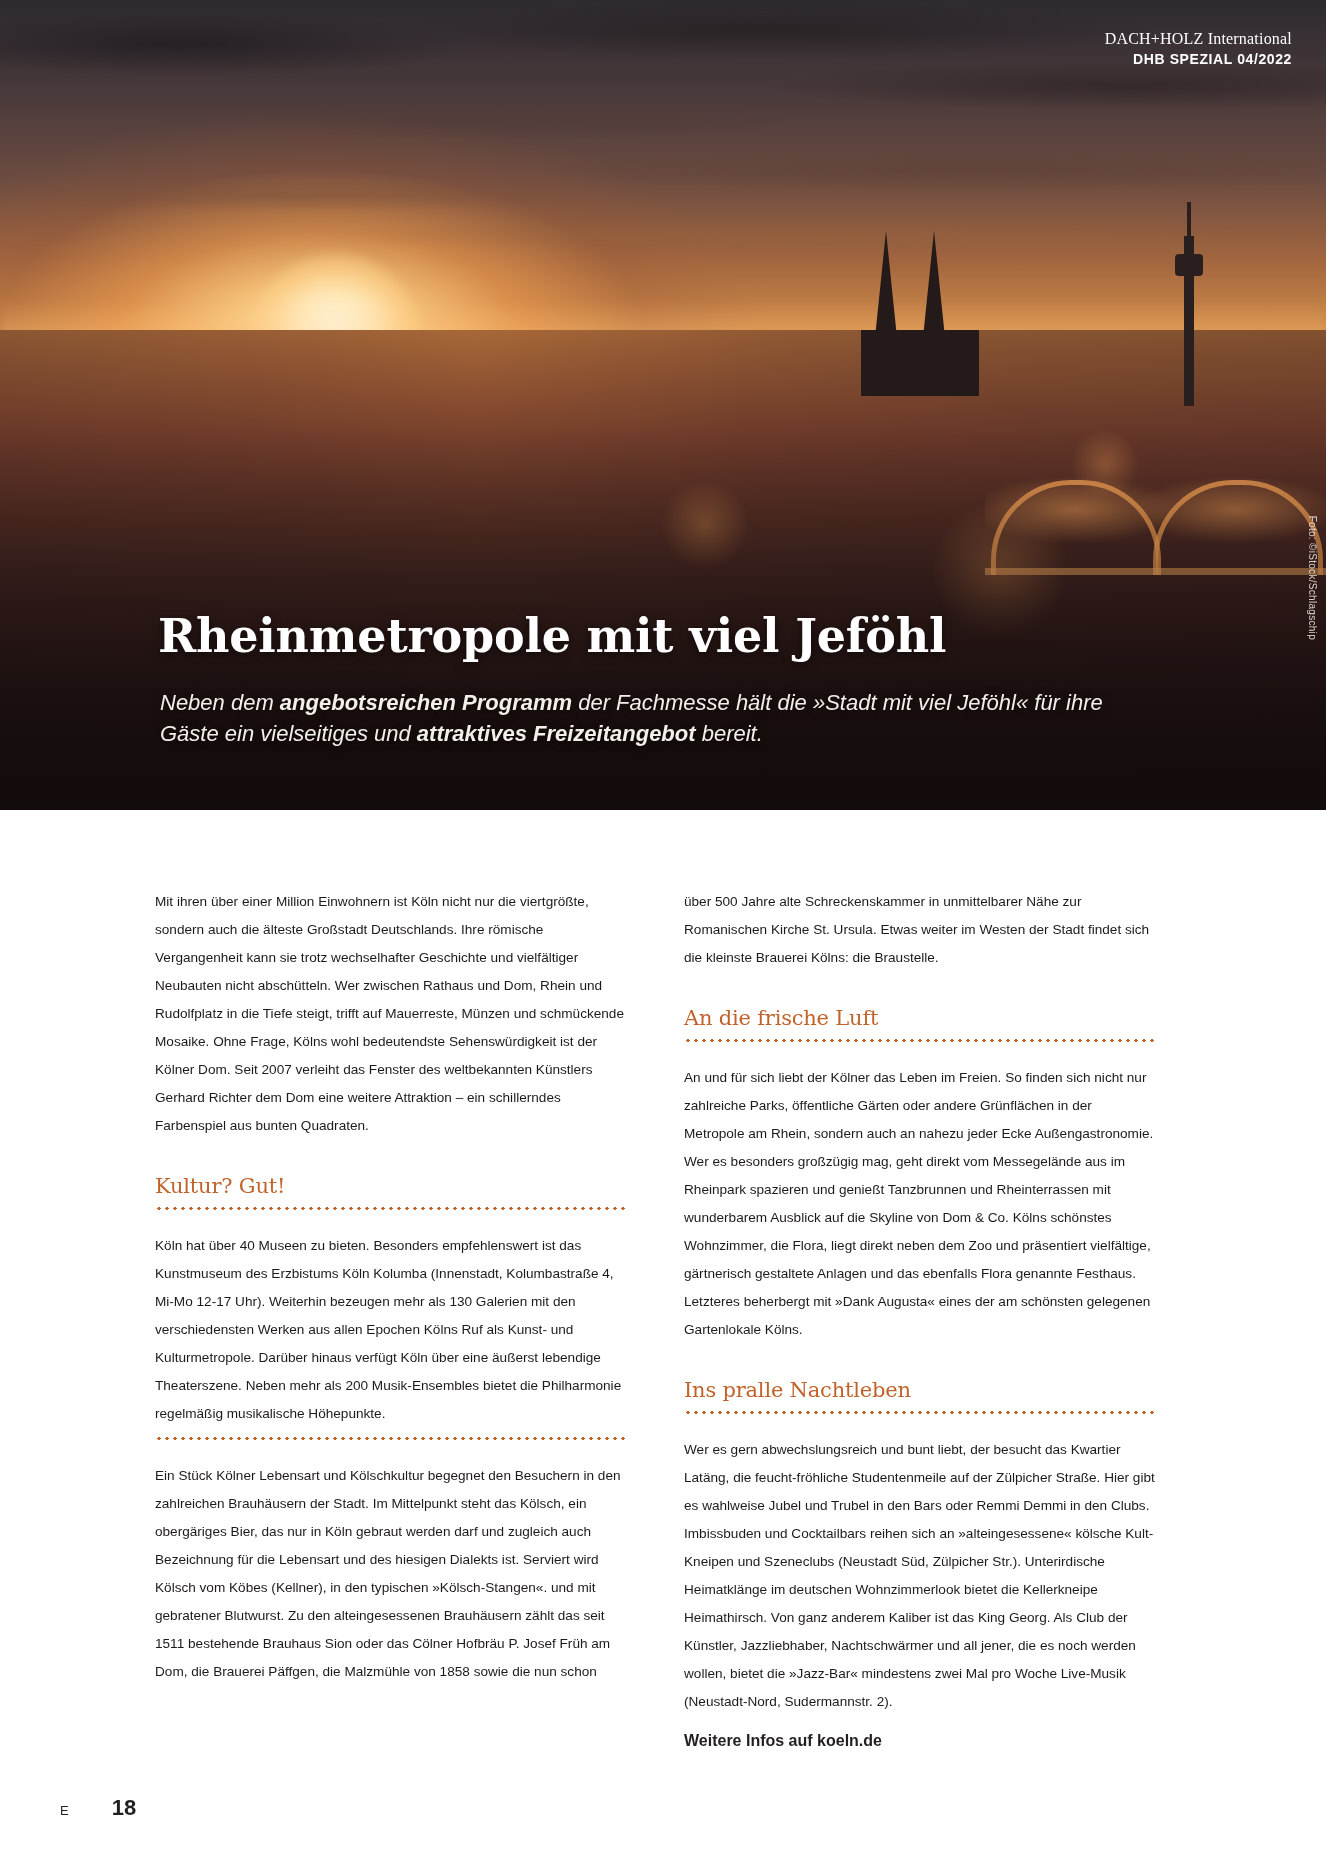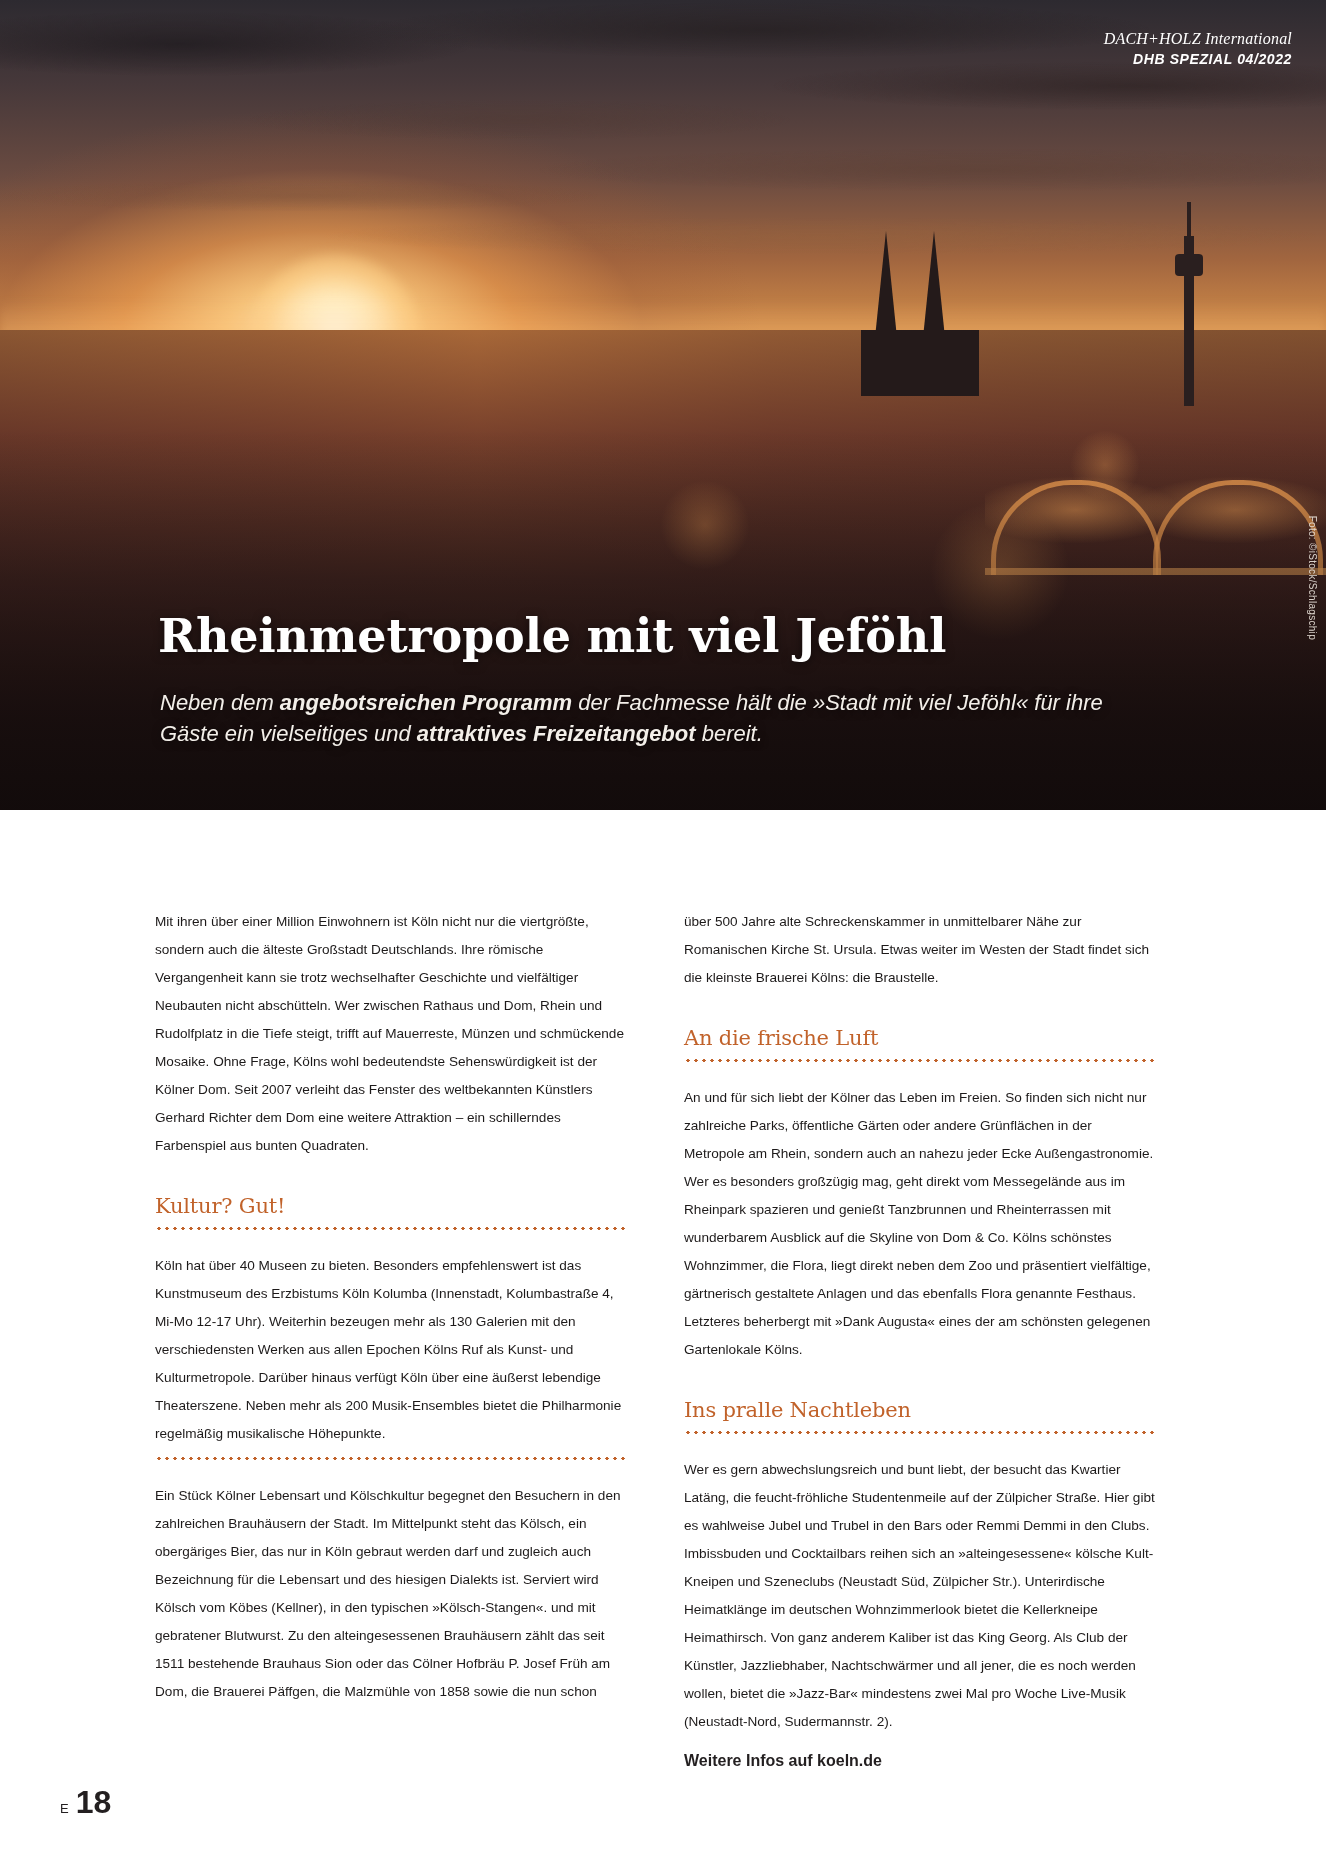--- a/index.html
+++ b/index.html
@@ -122,21 +122,20 @@
     position: absolute; left: 0; top: 430px; width: 100%; height: 380px;
     background: linear-gradient(180deg, rgba(20,12,12,0) 0%, rgba(22,13,13,0.35) 40%, rgba(20,12,12,0.86) 78%, rgba(18,11,11,0.97) 100%);
   }
 
   .masthead {
     position: absolute;
     right: 34px; top: 28px;
     text-align: right;
     color: #ffffff;
     line-height: 1.35;
-    font-style: italic;
   }
   .masthead .line1 {
     font-family: "Liberation Serif", serif;
     font-size: 16px;
     letter-spacing: 0.2px;
   }
   .masthead .line2 {
     font-size: 14px;
     font-weight: bold;
     letter-spacing: 0.6px;
@@ -174,21 +173,21 @@
     color: #e9e2da;
     font-size: 10px;
     letter-spacing: 0.3px;
     white-space: nowrap;
     opacity: 0.92;
   }
 
   
   .content {
     position: absolute;
-    left: 155px; top: 908px;
+    left: 155px; top: 888px;
     width: 1000px;
     display: flex;
     gap: 58px;
   }
   .col { width: 471px; }
 
   p.para {
     margin: 0 0 0 0;
     font-size: 13.6px;
     line-height: 28px;
@@ -221,21 +220,21 @@
   
   .footer {
     position: absolute;
     left: 60px; bottom: 54px;
     display: flex;
     align-items: baseline;
     gap: 7px;
     color: #231f20;
   }
   .footer .e { font-size: 13px; }
-  .footer .pg { font-size: 32px; font-weight: bold; }
+  .footer .pg { font-size: 22px; font-weight: bold; margin-left: 36px; }
 </style>
 </head>
 <body>
 
 <div class="hero">
   <div class="hero-sky"></div>
   <div class="clouds"></div>
   <div class="hero-sun"></div>
   <div class="skyline-haze"></div>
   <div class="hero-city"></div>

